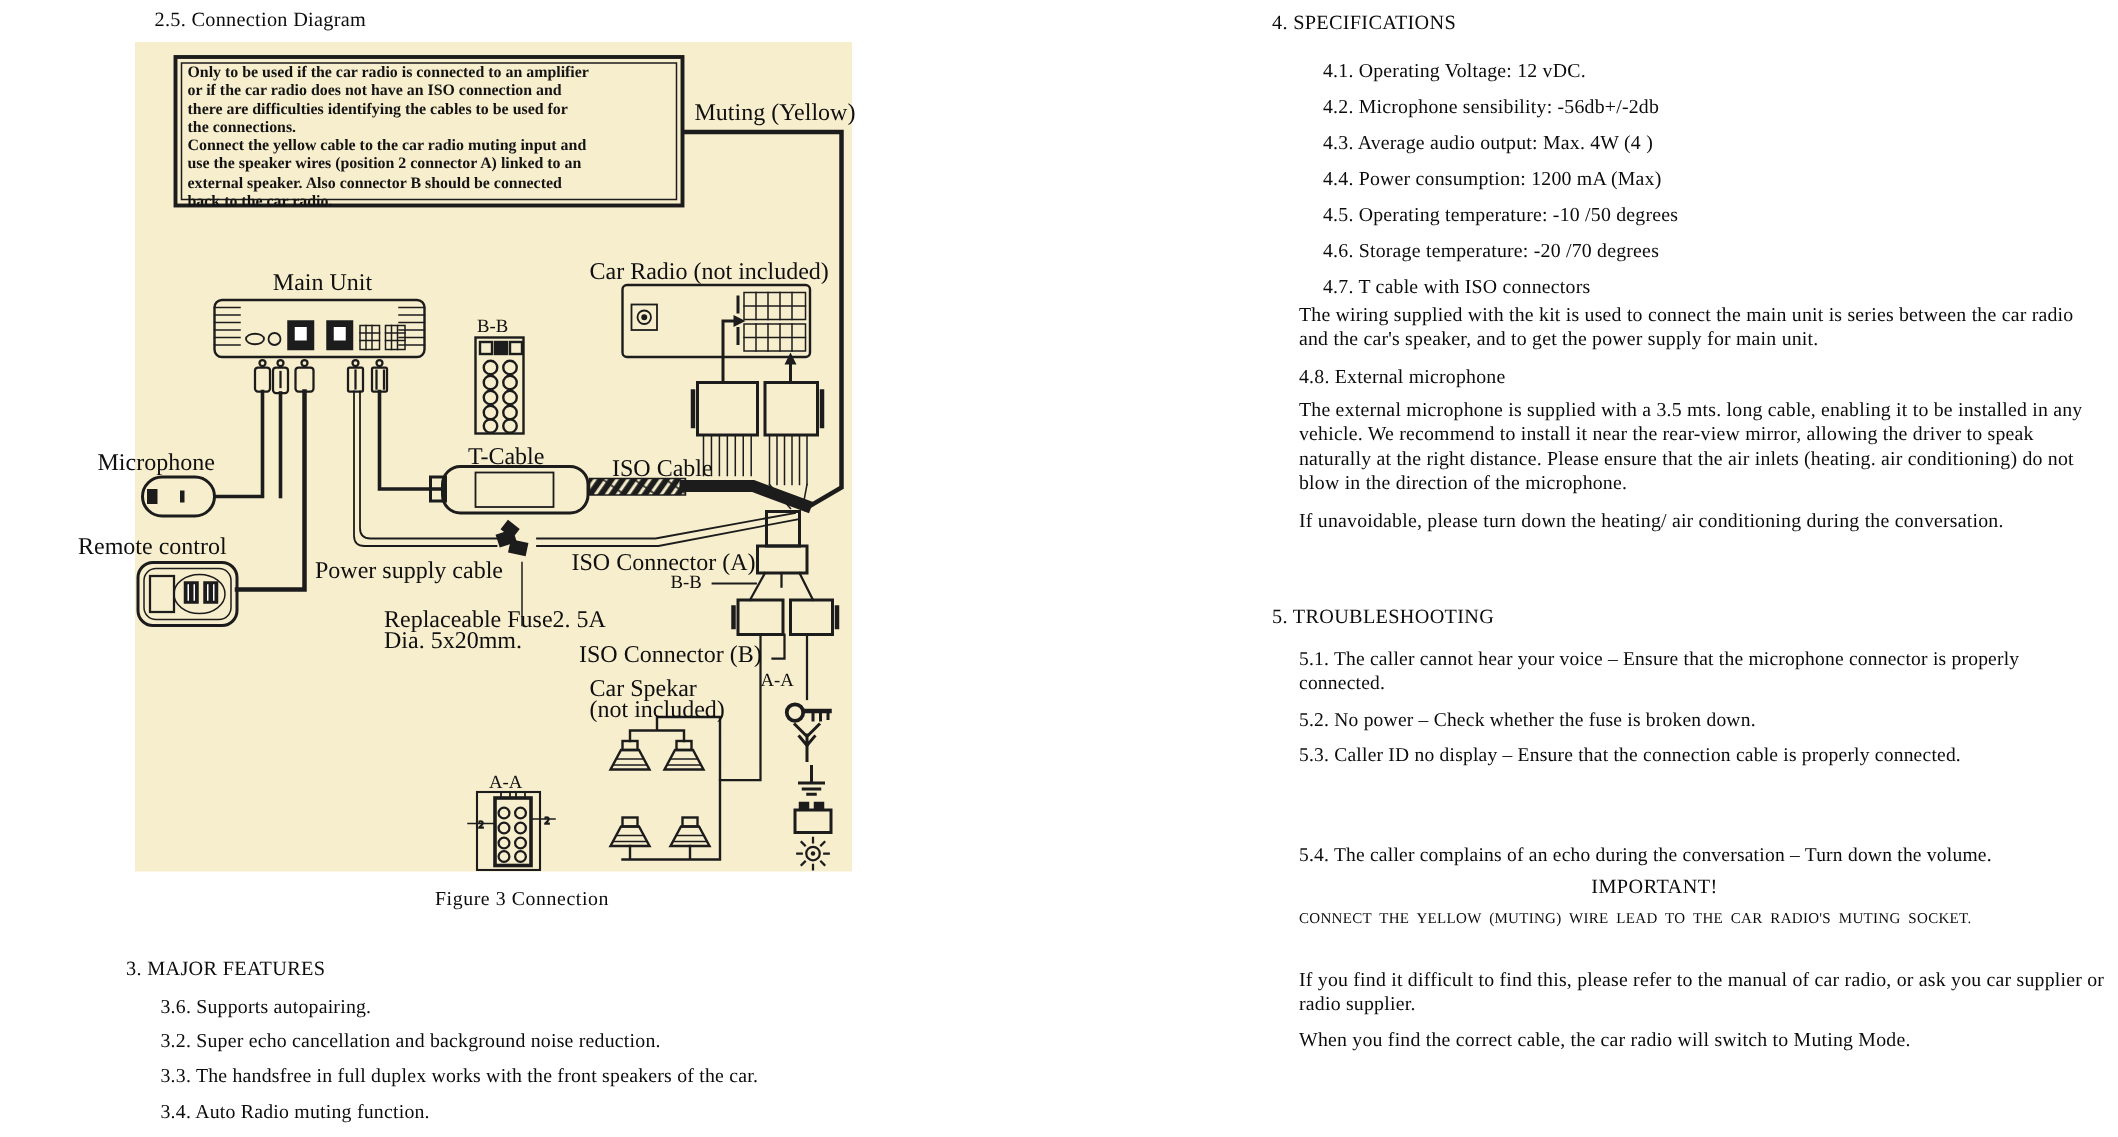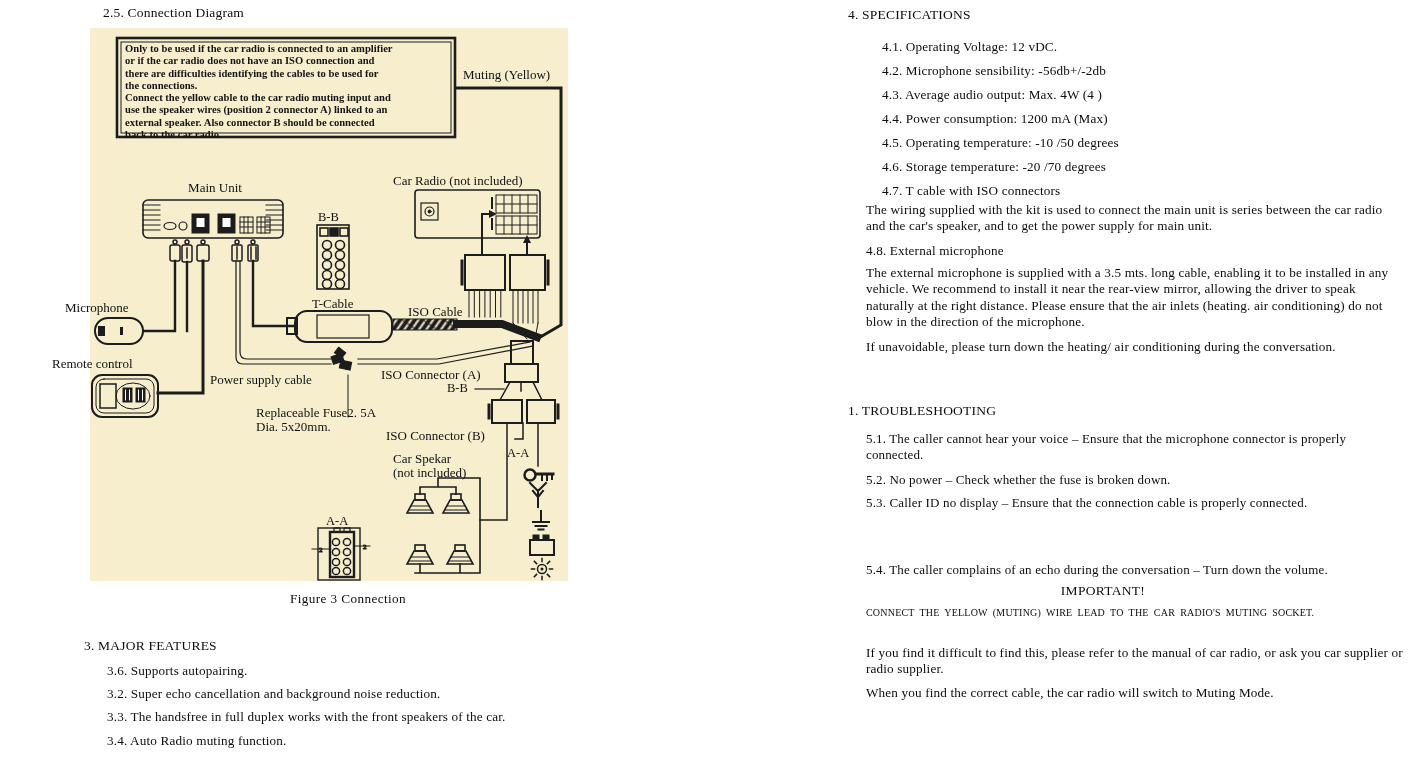--- a/index.html
+++ b/index.html
@@ -4,21 +4,21 @@
 <style>
   html,body{margin:0;padding:0;}
   body{width:1412px;height:758px;background:#ffffff;position:relative;overflow:hidden;
        font-family:"Liberation Serif",serif;color:#0c0c0c;}
   .abs{position:absolute;}
   .h13{font-size:13.5px;letter-spacing:.2px;white-space:nowrap;}
   .body-text{font-size:13.2px;line-height:16.3px;letter-spacing:.15px;}
   .list{font-size:13.2px;letter-spacing:.15px;}
   
   .diagram{position:absolute;left:90px;top:28px;width:478px;height:553px;background:#f7eecd;}
-  .dlabel{position:absolute;font-size:13px;white-space:nowrap;color:#101010;}
+  .dlabel{position:absolute;font-size:16px;white-space:nowrap;color:#101010;}
   .dlabel.small{font-size:12.5px;}
   .notebox{position:absolute;left:35px;top:15px;width:325px;font-size:10.6px;font-weight:bold;
            line-height:12.3px;color:#141414;}
   .note-line{white-space:nowrap;}
   .caption{position:absolute;font-size:13.2px;letter-spacing:.4px;white-space:nowrap;}
   svg text{font-family:"Liberation Serif",serif;font-size:7px;fill:#1c1c1c;}
   .spec-item{line-height:24px;white-space:nowrap;}
   .feat-item{line-height:23.2px;white-space:nowrap;}
   .ts-item{font-size:13px;line-height:15.8px;letter-spacing:.15px;}
   .imp-title{font-size:13.5px;text-align:center;letter-spacing:.3px;}
@@ -307,21 +307,21 @@
   <div class="spec-item">4.5. Operating temperature: -10 /50 degrees</div>
   <div class="spec-item">4.6. Storage temperature: -20 /70 degrees</div>
   <div class="spec-item">4.7. T cable with ISO connectors</div>
 </div>
 
 <div class="abs body-text" style="left:866px;top:202px;width:537px;">The wiring supplied with the kit is used to connect the main unit is series between the car radio and the car's speaker, and to get the power supply for main unit.</div>
 <div class="abs list" style="left:866px;top:243px;">4.8. External microphone</div>
 <div class="abs body-text" style="left:866px;top:265px;width:537px;">The external microphone is supplied with a 3.5 mts. long cable, enabling it to be installed in any vehicle. We recommend to install it near the rear-view mirror, allowing the driver to speak naturally at the right distance. Please ensure that the air inlets (heating. air conditioning) do not blow in the direction of the microphone.</div>
 <div class="abs body-text" style="left:866px;top:339px;width:537px;">If unavoidable, please turn down the heating/ air conditioning during the conversation.</div>
 
-<div class="abs h13" style="left:848px;top:403px;">1. TROUBLESHOOTING</div>
+<div class="abs h13" style="left:848px;top:403px;">5. TROUBLESHOOTING</div>
 <div class="abs ts-item" style="left:866px;top:431px;width:540px;">5.1. The caller cannot hear your voice – Ensure that the microphone connector is properly connected.</div>
 <div class="abs ts-item" style="left:866px;top:472px;width:540px;">5.2. No power – Check whether the fuse is broken down.</div>
 <div class="abs ts-item" style="left:866px;top:495px;width:548px;">5.3. Caller ID no display – Ensure that the connection cable is properly connected.</div>
 <div class="abs ts-item" style="left:866px;top:518px;width:540px;margin-top:44px;">5.4. The caller complains of an echo during the conversation – Turn down the volume.</div>
 
 <div class="abs imp-title" style="left:868px;top:583px;width:470px;">IMPORTANT!</div>
 <div class="abs imp-caps" style="left:866px;top:605px;width:524px;">CONNECT THE YELLOW (MUTING) WIRE LEAD TO THE CAR RADIO'S MUTING SOCKET.</div>
 <div class="abs body-text" style="left:866px;top:645px;width:540px;">If you find it difficult to find this, please refer to the manual of car radio, or ask you car supplier or radio supplier.</div>
 <div class="abs body-text" style="left:866px;top:685px;width:540px;">When you find the correct cable, the car radio will switch to Muting Mode.</div>
 

